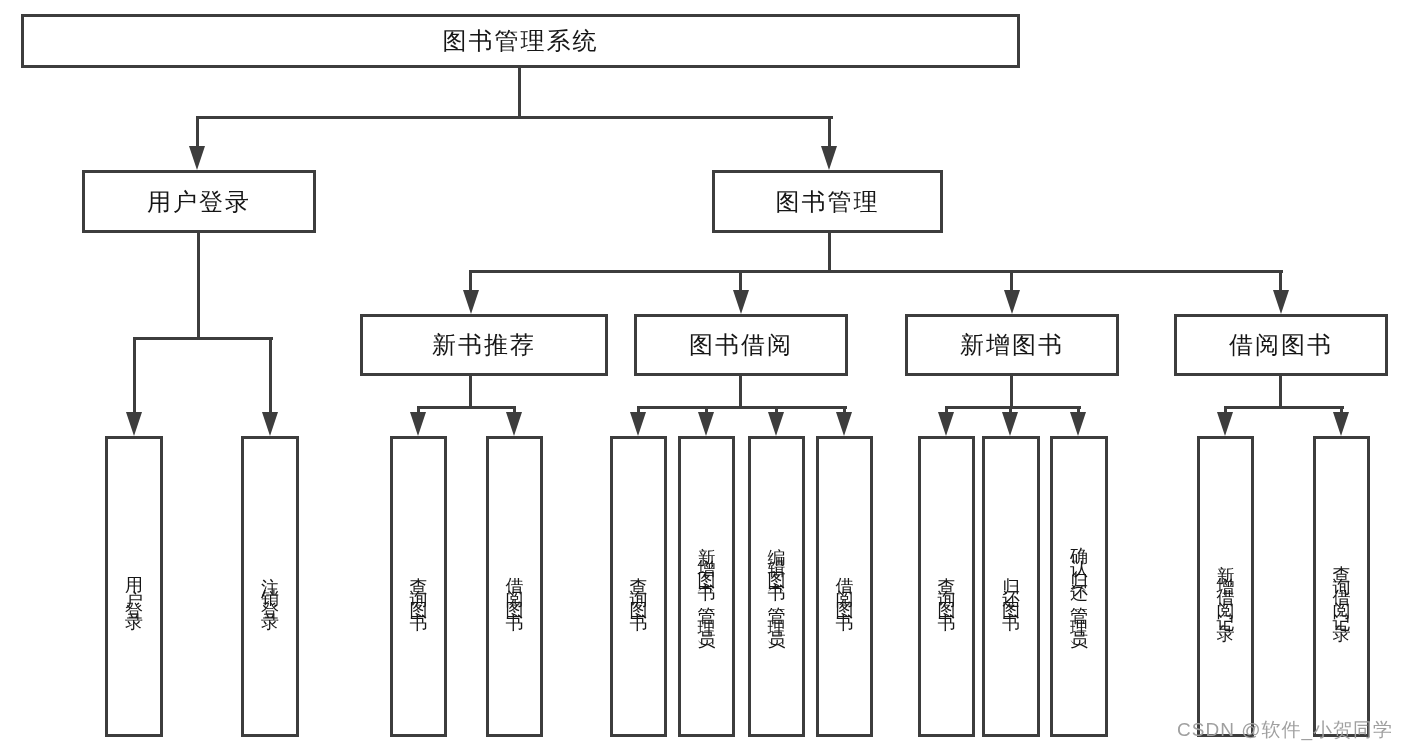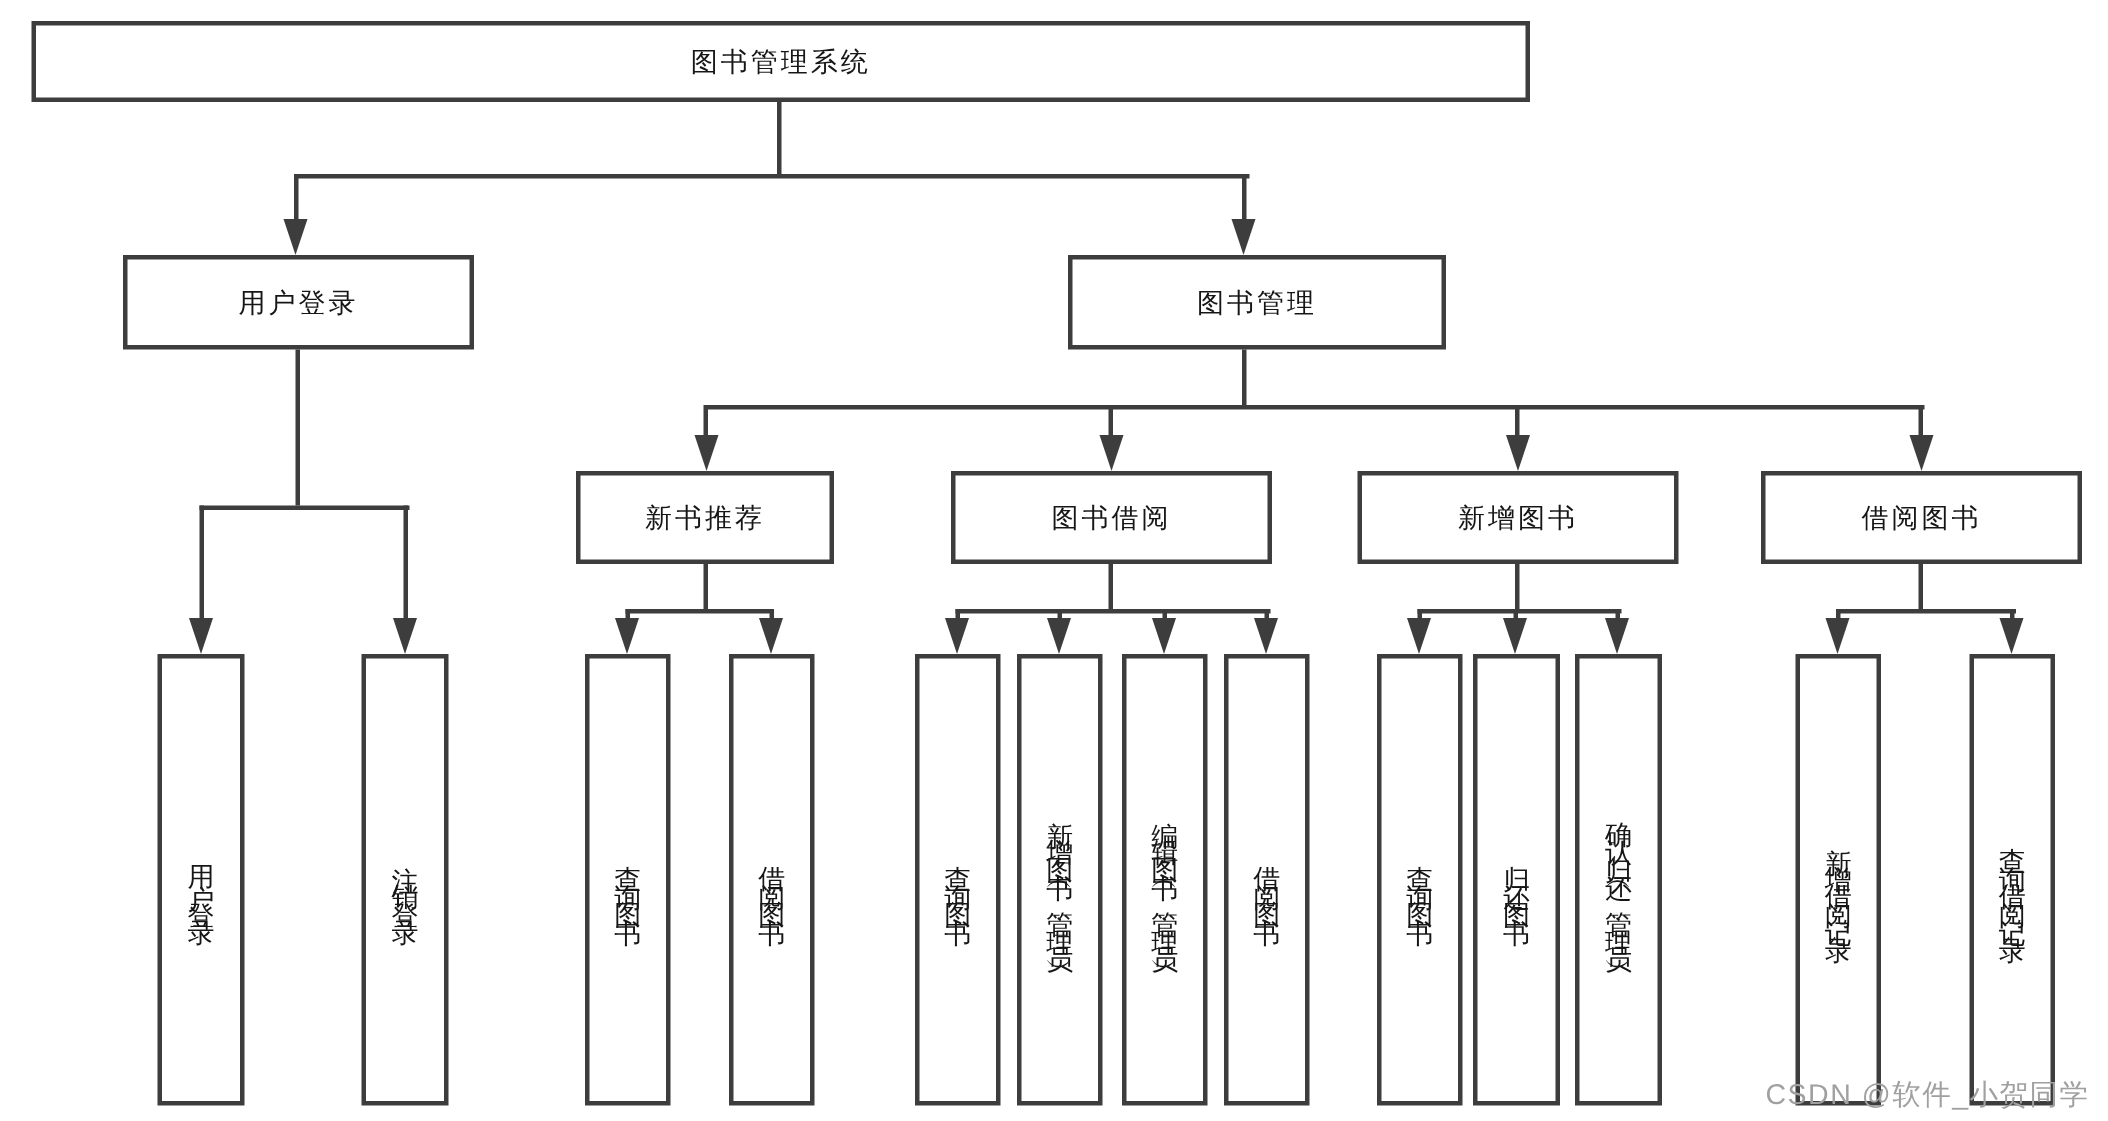--- a/index.html
+++ b/index.html
@@ -3,21 +3,21 @@
 <meta charset="utf-8">
 <style>
   html,body{margin:0;padding:0;background:#ffffff;}
   .canvas{
     position:relative;width:1405px;height:747px;background:#ffffff;
     font-family:"Liberation Sans","DejaVu Sans",sans-serif;overflow:hidden;
   }
   .box{
     position:absolute;box-sizing:border-box;border:3px solid #3d3d3d;background:#ffffff;
     display:flex;align-items:center;justify-content:center;
-    font-size:18px;color:#161616;letter-spacing:2px;white-space:nowrap;
+    font-size:24px;color:#161616;letter-spacing:2px;white-space:nowrap;
   }
   .vbox{
     position:absolute;box-sizing:border-box;border:3px solid #3d3d3d;background:#ffffff;
     display:flex;align-items:center;justify-content:center;
     top:436px;height:301px;color:#161616;
   }
   .vbox span{
     writing-mode:vertical-rl;font-size:18px;letter-spacing:12px;line-height:1;
   }
   .hline{position:absolute;height:3px;background:#3d3d3d;}
@@ -39,41 +39,41 @@
   <div class="box" style="left:21px;top:14px;width:999px;height:54px">图书管理系统</div>
 
   <div class="vline" style="left:518px;top:68px;height:48px"></div>
   <div class="hline" style="left:197px;top:116px;width:636px"></div>
   <div class="vline" style="left:196px;top:116px;height:32px"></div>
   <div class="vline" style="left:828px;top:116px;height:32px"></div>
   <div class="arrow" style="left:189px;top:146px"></div>
   <div class="arrow" style="left:821px;top:146px"></div>
 
   <div class="box" style="left:82px;top:170px;width:234px;height:63px">用户登录</div>
-  <div class="box" style="left:712px;top:170px;width:252px;height:63px">图书管理</div>
+  <div class="box" style="left:712px;top:170px;width:231px;height:63px">图书管理</div>
 
   <div class="vline" style="left:197px;top:233px;height:104px"></div>
   <div class="hline" style="left:133px;top:337px;width:140px"></div>
   <div class="vline" style="left:133px;top:337px;height:77px"></div>
   <div class="vline" style="left:269px;top:337px;height:77px"></div>
   <div class="arrow" style="left:126px;top:412px"></div>
   <div class="arrow" style="left:262px;top:412px"></div>
 
   <div class="vline" style="left:828px;top:233px;height:37px"></div>
   <div class="hline" style="left:470px;top:270px;width:813px"></div>
   <div class="vline" style="left:469px;top:270px;height:22px"></div>
   <div class="vline" style="left:739px;top:270px;height:22px"></div>
   <div class="vline" style="left:1010px;top:270px;height:22px"></div>
   <div class="vline" style="left:1279px;top:270px;height:22px"></div>
   <div class="arrow" style="left:463px;top:290px"></div>
   <div class="arrow" style="left:733px;top:290px"></div>
   <div class="arrow" style="left:1004px;top:290px"></div>
   <div class="arrow" style="left:1273px;top:290px"></div>
 
-  <div class="box" style="left:384px;top:314px;width:172px;height:62px">新书推荐</div>
+  <div class="box" style="left:360px;top:314px;width:248px;height:62px">新书推荐</div>
   <div class="box" style="left:634px;top:314px;width:214px;height:62px">图书借阅</div>
   <div class="box" style="left:905px;top:314px;width:214px;height:62px">新增图书</div>
   <div class="box" style="left:1174px;top:314px;width:214px;height:62px">借阅图书</div>
 
   <div class="vline" style="left:469px;top:376px;height:30px"></div>
   <div class="hline" style="left:417px;top:406px;width:99px"></div>
   <div class="vline" style="left:417px;top:406px;height:8px"></div>
   <div class="vline" style="left:513px;top:406px;height:8px"></div>
   <div class="arrow" style="left:410px;top:412px"></div>
   <div class="arrow" style="left:506px;top:412px"></div>

